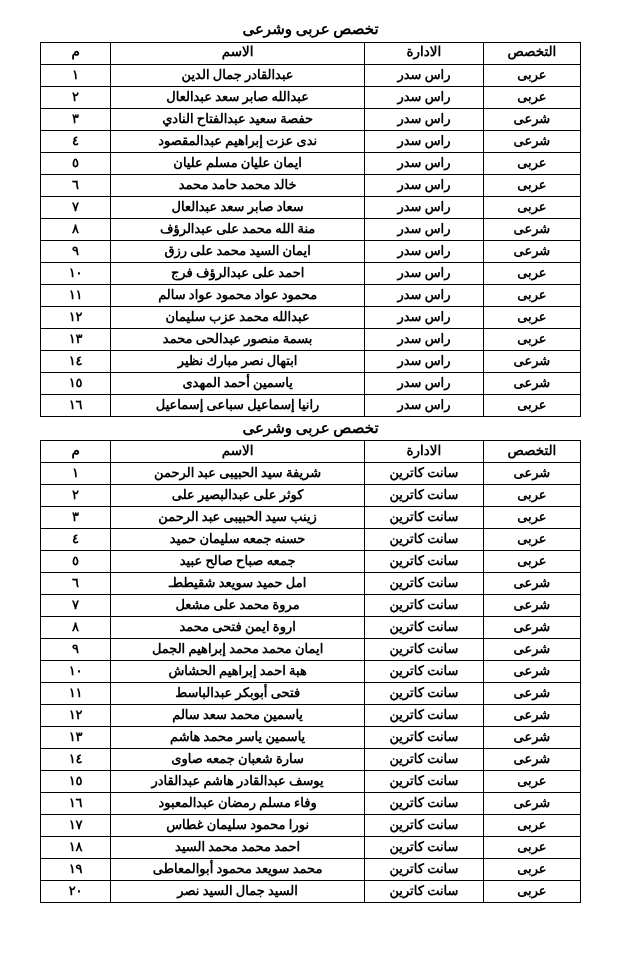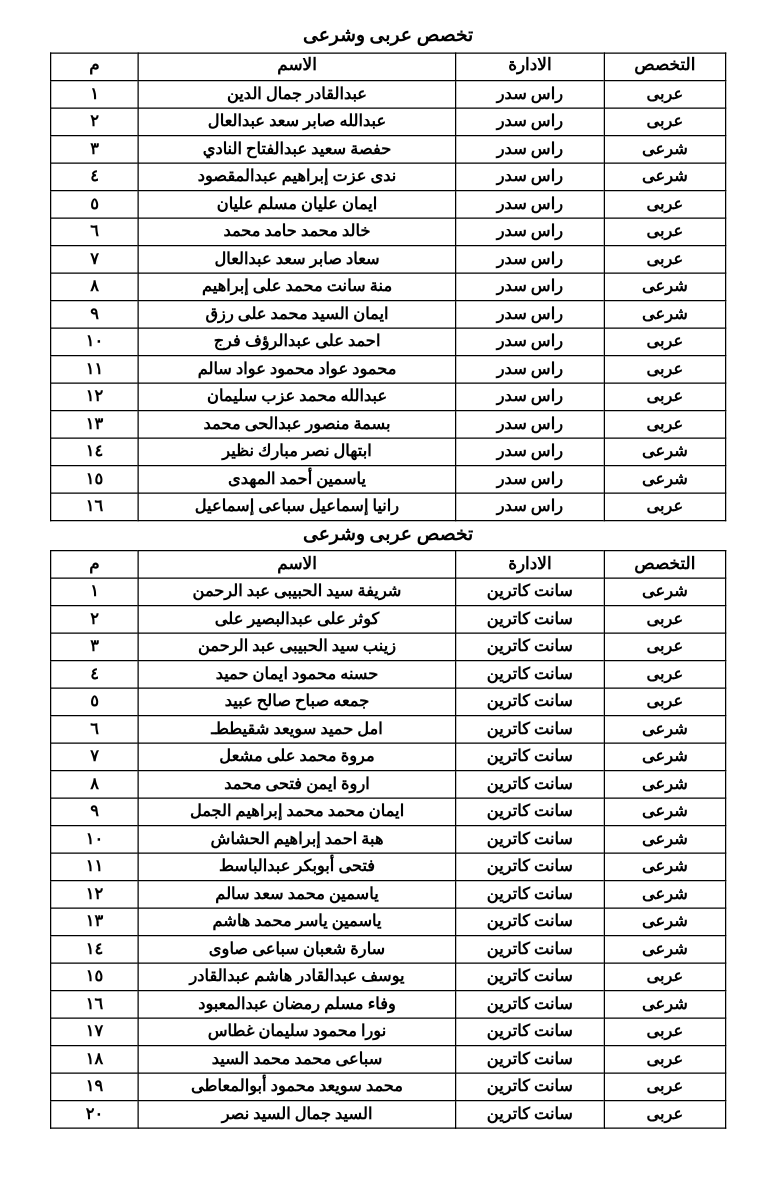--- a/index.html
+++ b/index.html
@@ -126,21 +126,21 @@
         </tr>
         <tr>
           <td class="cell-spec">عربى</td>
           <td class="cell-admin">راس سدر</td>
           <td class="cell-name">سعاد صابر سعد عبدالعال</td>
           <td class="cell-num">٧</td>
         </tr>
         <tr>
           <td class="cell-spec">شرعى</td>
           <td class="cell-admin">راس سدر</td>
-          <td class="cell-name">منة سانت محمد على إبراهيم</td>
+          <td class="cell-name">منة الله محمد على عبدالرؤف</td>
           <td class="cell-num">٨</td>
         </tr>
         <tr>
           <td class="cell-spec">شرعى</td>
           <td class="cell-admin">راس سدر</td>
           <td class="cell-name">ايمان السيد محمد على رزق</td>
           <td class="cell-num">٩</td>
         </tr>
         <tr>
           <td class="cell-spec">عربى</td>
@@ -220,21 +220,21 @@
         </tr>
         <tr>
           <td class="cell-spec">عربى</td>
           <td class="cell-admin">سانت كاترين</td>
           <td class="cell-name">زينب سيد الحبيبى عبد الرحمن</td>
           <td class="cell-num">٣</td>
         </tr>
         <tr>
           <td class="cell-spec">عربى</td>
           <td class="cell-admin">سانت كاترين</td>
-          <td class="cell-name">حسنه محمود ايمان حميد</td>
+          <td class="cell-name">حسنه جمعه سليمان حميد</td>
           <td class="cell-num">٤</td>
         </tr>
         <tr>
           <td class="cell-spec">عربى</td>
           <td class="cell-admin">سانت كاترين</td>
           <td class="cell-name">جمعه صباح صالح عبيد</td>
           <td class="cell-num">٥</td>
         </tr>
         <tr>
           <td class="cell-spec">شرعى</td>
@@ -280,21 +280,21 @@
         </tr>
         <tr>
           <td class="cell-spec">شرعى</td>
           <td class="cell-admin">سانت كاترين</td>
           <td class="cell-name">ياسمين ياسر محمد هاشم</td>
           <td class="cell-num">١٣</td>
         </tr>
         <tr>
           <td class="cell-spec">شرعى</td>
           <td class="cell-admin">سانت كاترين</td>
-          <td class="cell-name">سارة شعبان سباعى صاوى</td>
+          <td class="cell-name">سارة شعبان جمعه صاوى</td>
           <td class="cell-num">١٤</td>
         </tr>
         <tr>
           <td class="cell-spec">عربى</td>
           <td class="cell-admin">سانت كاترين</td>
           <td class="cell-name">يوسف عبدالقادر هاشم عبدالقادر</td>
           <td class="cell-num">١٥</td>
         </tr>
         <tr>
           <td class="cell-spec">شرعى</td>
@@ -304,21 +304,21 @@
         </tr>
         <tr>
           <td class="cell-spec">عربى</td>
           <td class="cell-admin">سانت كاترين</td>
           <td class="cell-name">نورا محمود سليمان غطاس</td>
           <td class="cell-num">١٧</td>
         </tr>
         <tr>
           <td class="cell-spec">عربى</td>
           <td class="cell-admin">سانت كاترين</td>
-          <td class="cell-name">سباعى محمد محمد السيد</td>
+          <td class="cell-name">احمد محمد محمد السيد</td>
           <td class="cell-num">١٨</td>
         </tr>
         <tr>
           <td class="cell-spec">عربى</td>
           <td class="cell-admin">سانت كاترين</td>
           <td class="cell-name">محمد سويعد محمود أبوالمعاطى</td>
           <td class="cell-num">١٩</td>
         </tr>
         <tr>
           <td class="cell-spec">عربى</td>

